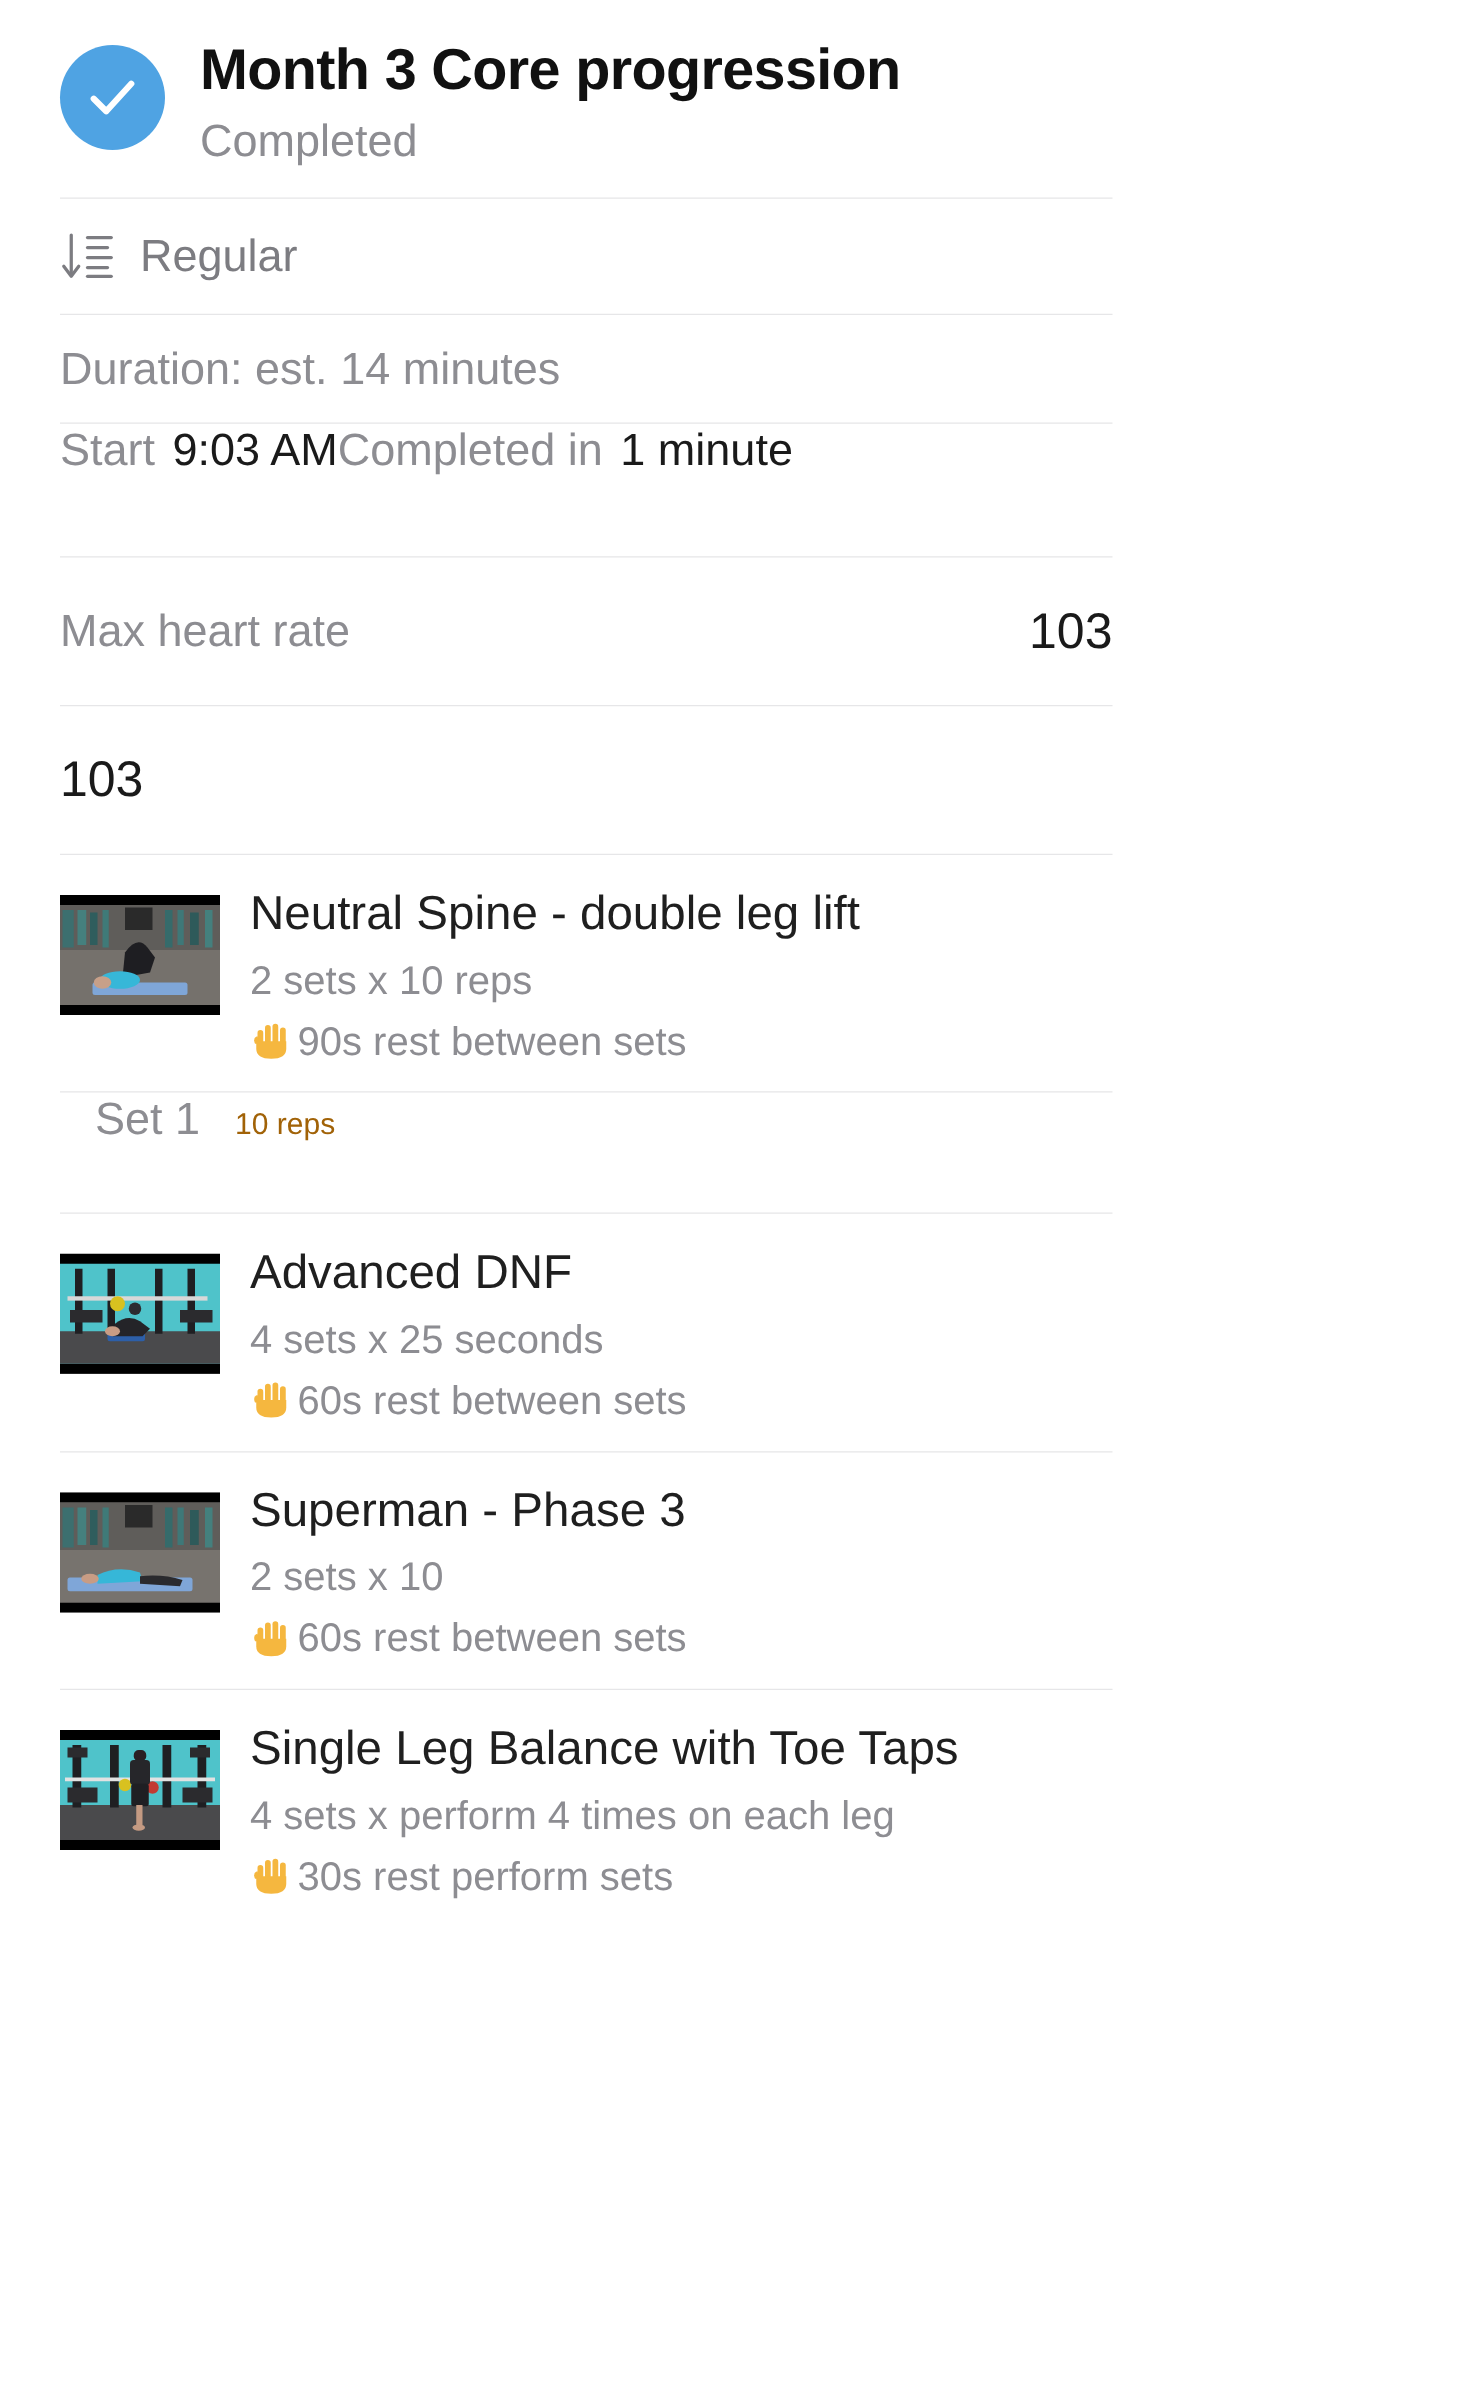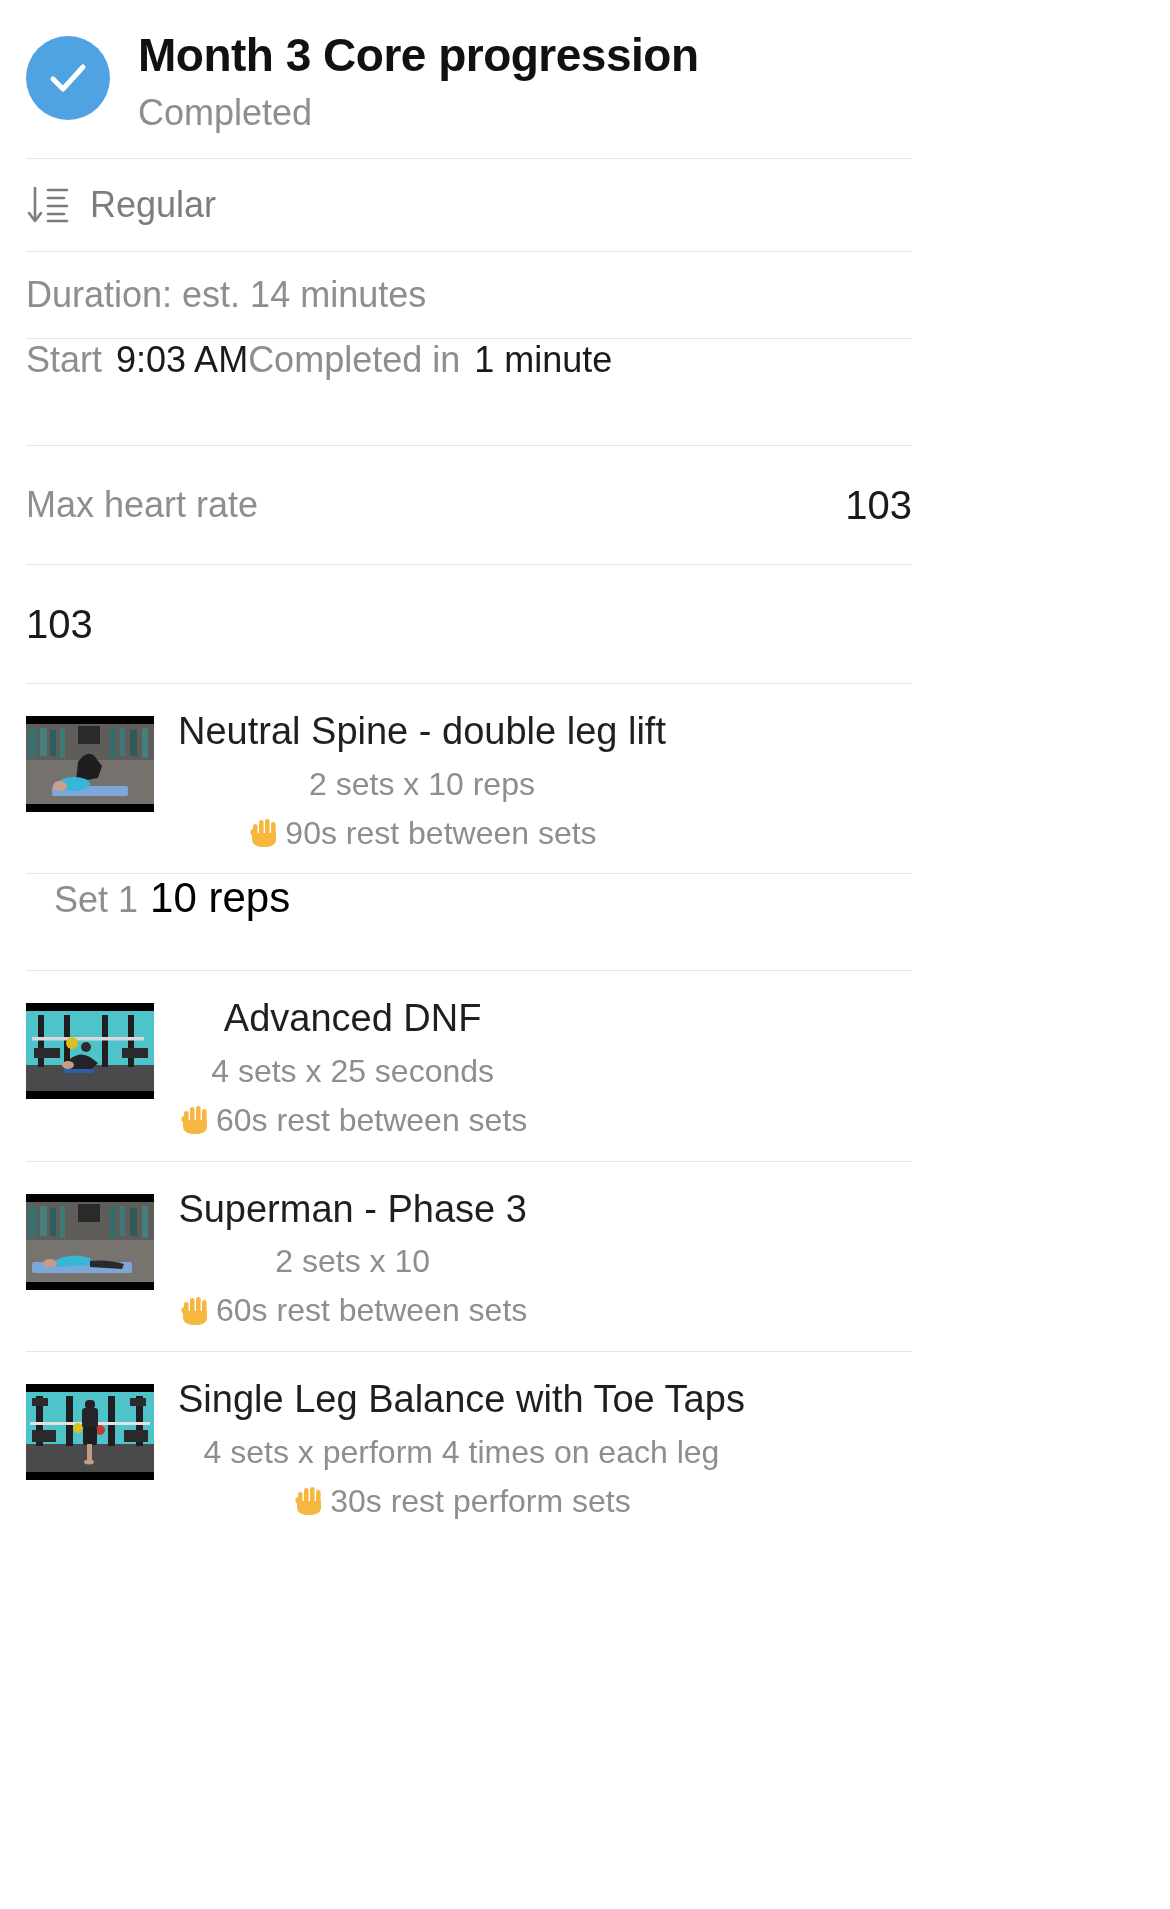--- a/index.html
+++ b/index.html
@@ -12,21 +12,21 @@
     height: 1909px;
     font-family: "Liberation Sans", sans-serif;
     -webkit-font-smoothing: antialiased;
     color: #2b2b2b;
     overflow: hidden;
   }
 
   .page {
     width: 938px;
     box-sizing: border-box;
-    padding: 0 26px;
+    padding: 0 48px;
   }
 
   
   .header {
     display: flex;
     align-items: flex-start;
     padding-top: 30px;
     padding-bottom: 26px;
   }
   .check-circle {
@@ -143,21 +143,20 @@
     background: #000;
     position: relative;
     overflow: hidden;
     display: block;
   }
   .thumb svg { display:block; width:100%; height:100%; }
   .ex-body {
     display: flex;
     flex-direction: column;
     padding-top: 2px;
-    align-items: center;
   }
   .ex-name {
     font-size: 38px;
     color: #1f1f1f;
     line-height: 1.15;
   }
   .ex-scheme {
     font-size: 32px;
     color: #8d8d92;
     margin-top: 12px;
@@ -185,23 +184,23 @@
     display: flex;
     align-items: baseline;
     min-height: 96px;
     padding-left: 28px;
   }
   .set-label {
     font-size: 36px;
     color: #8d8d92;
   }
   .set-value {
-    font-size: 42px;
-    color: #000000;
-    margin-left: 12px;
+    font-size: 24px;
+    color: #a16207;
+    margin-left: 28px;
   }
 </style>
 </head>
 <body>
 
 <div class="page">
 
   <div class="header">
     <div class="check-circle">
       <svg width="50" height="50" viewBox="0 0 50 50" aria-hidden="true">

